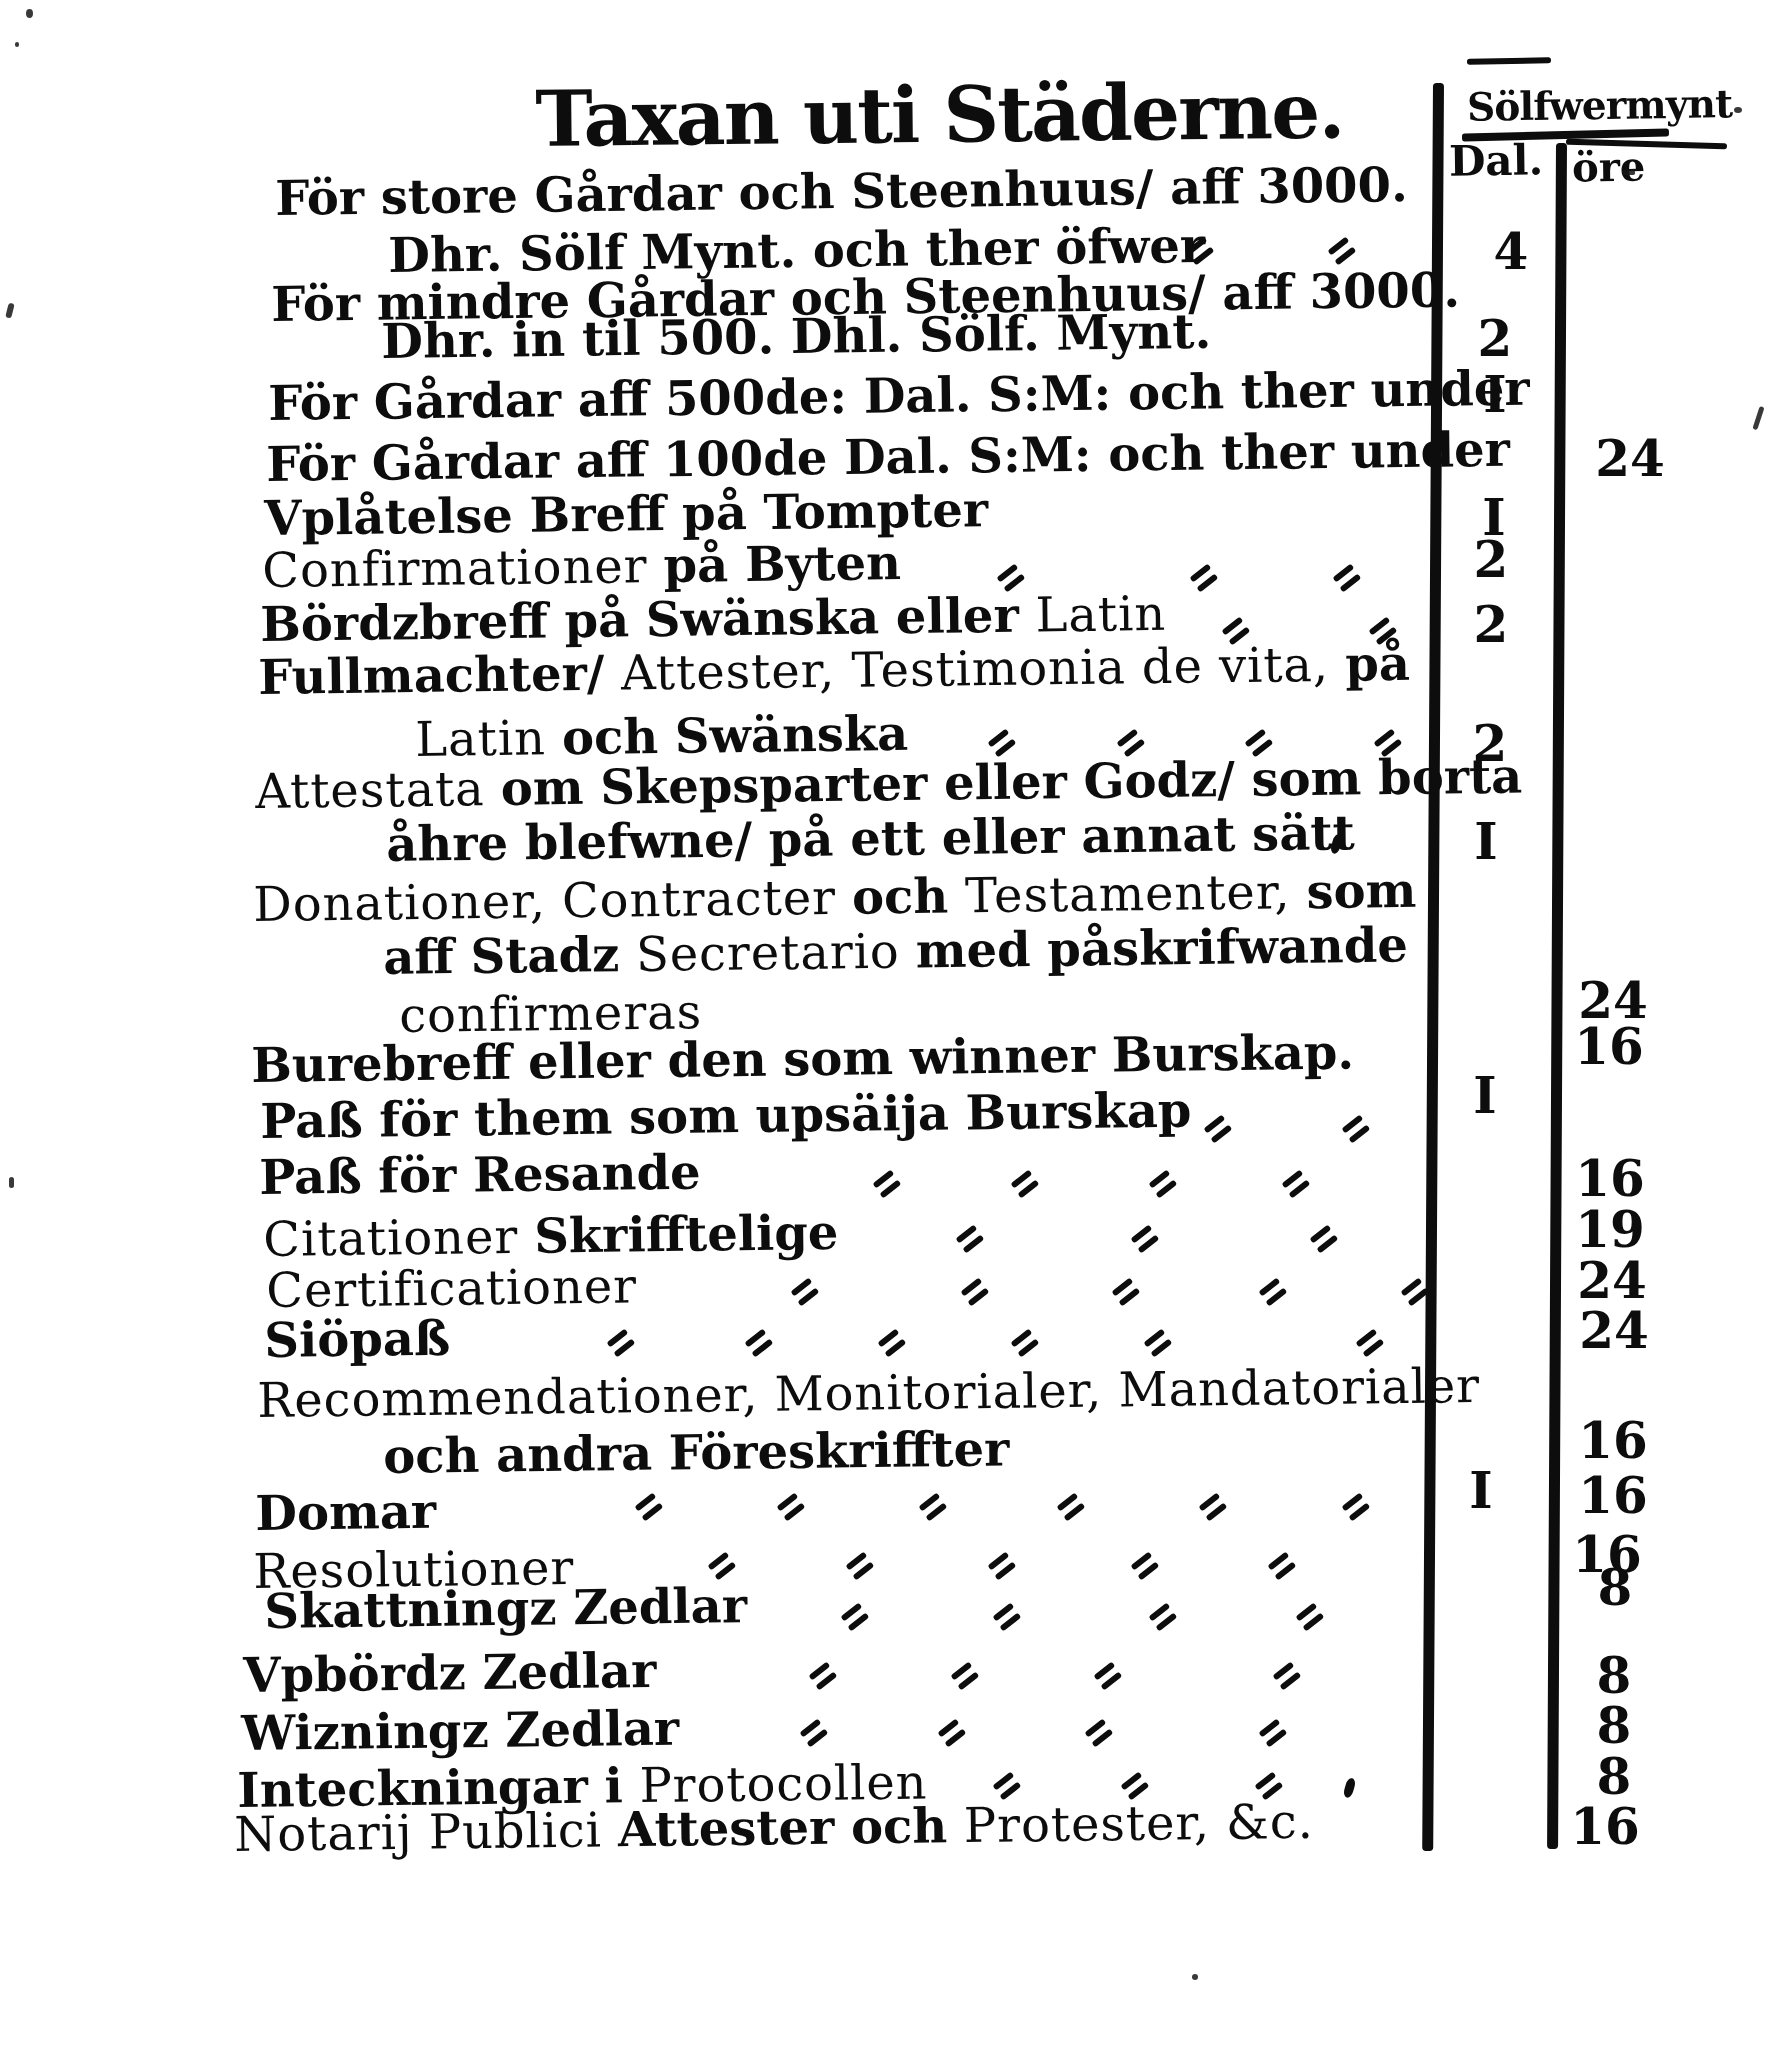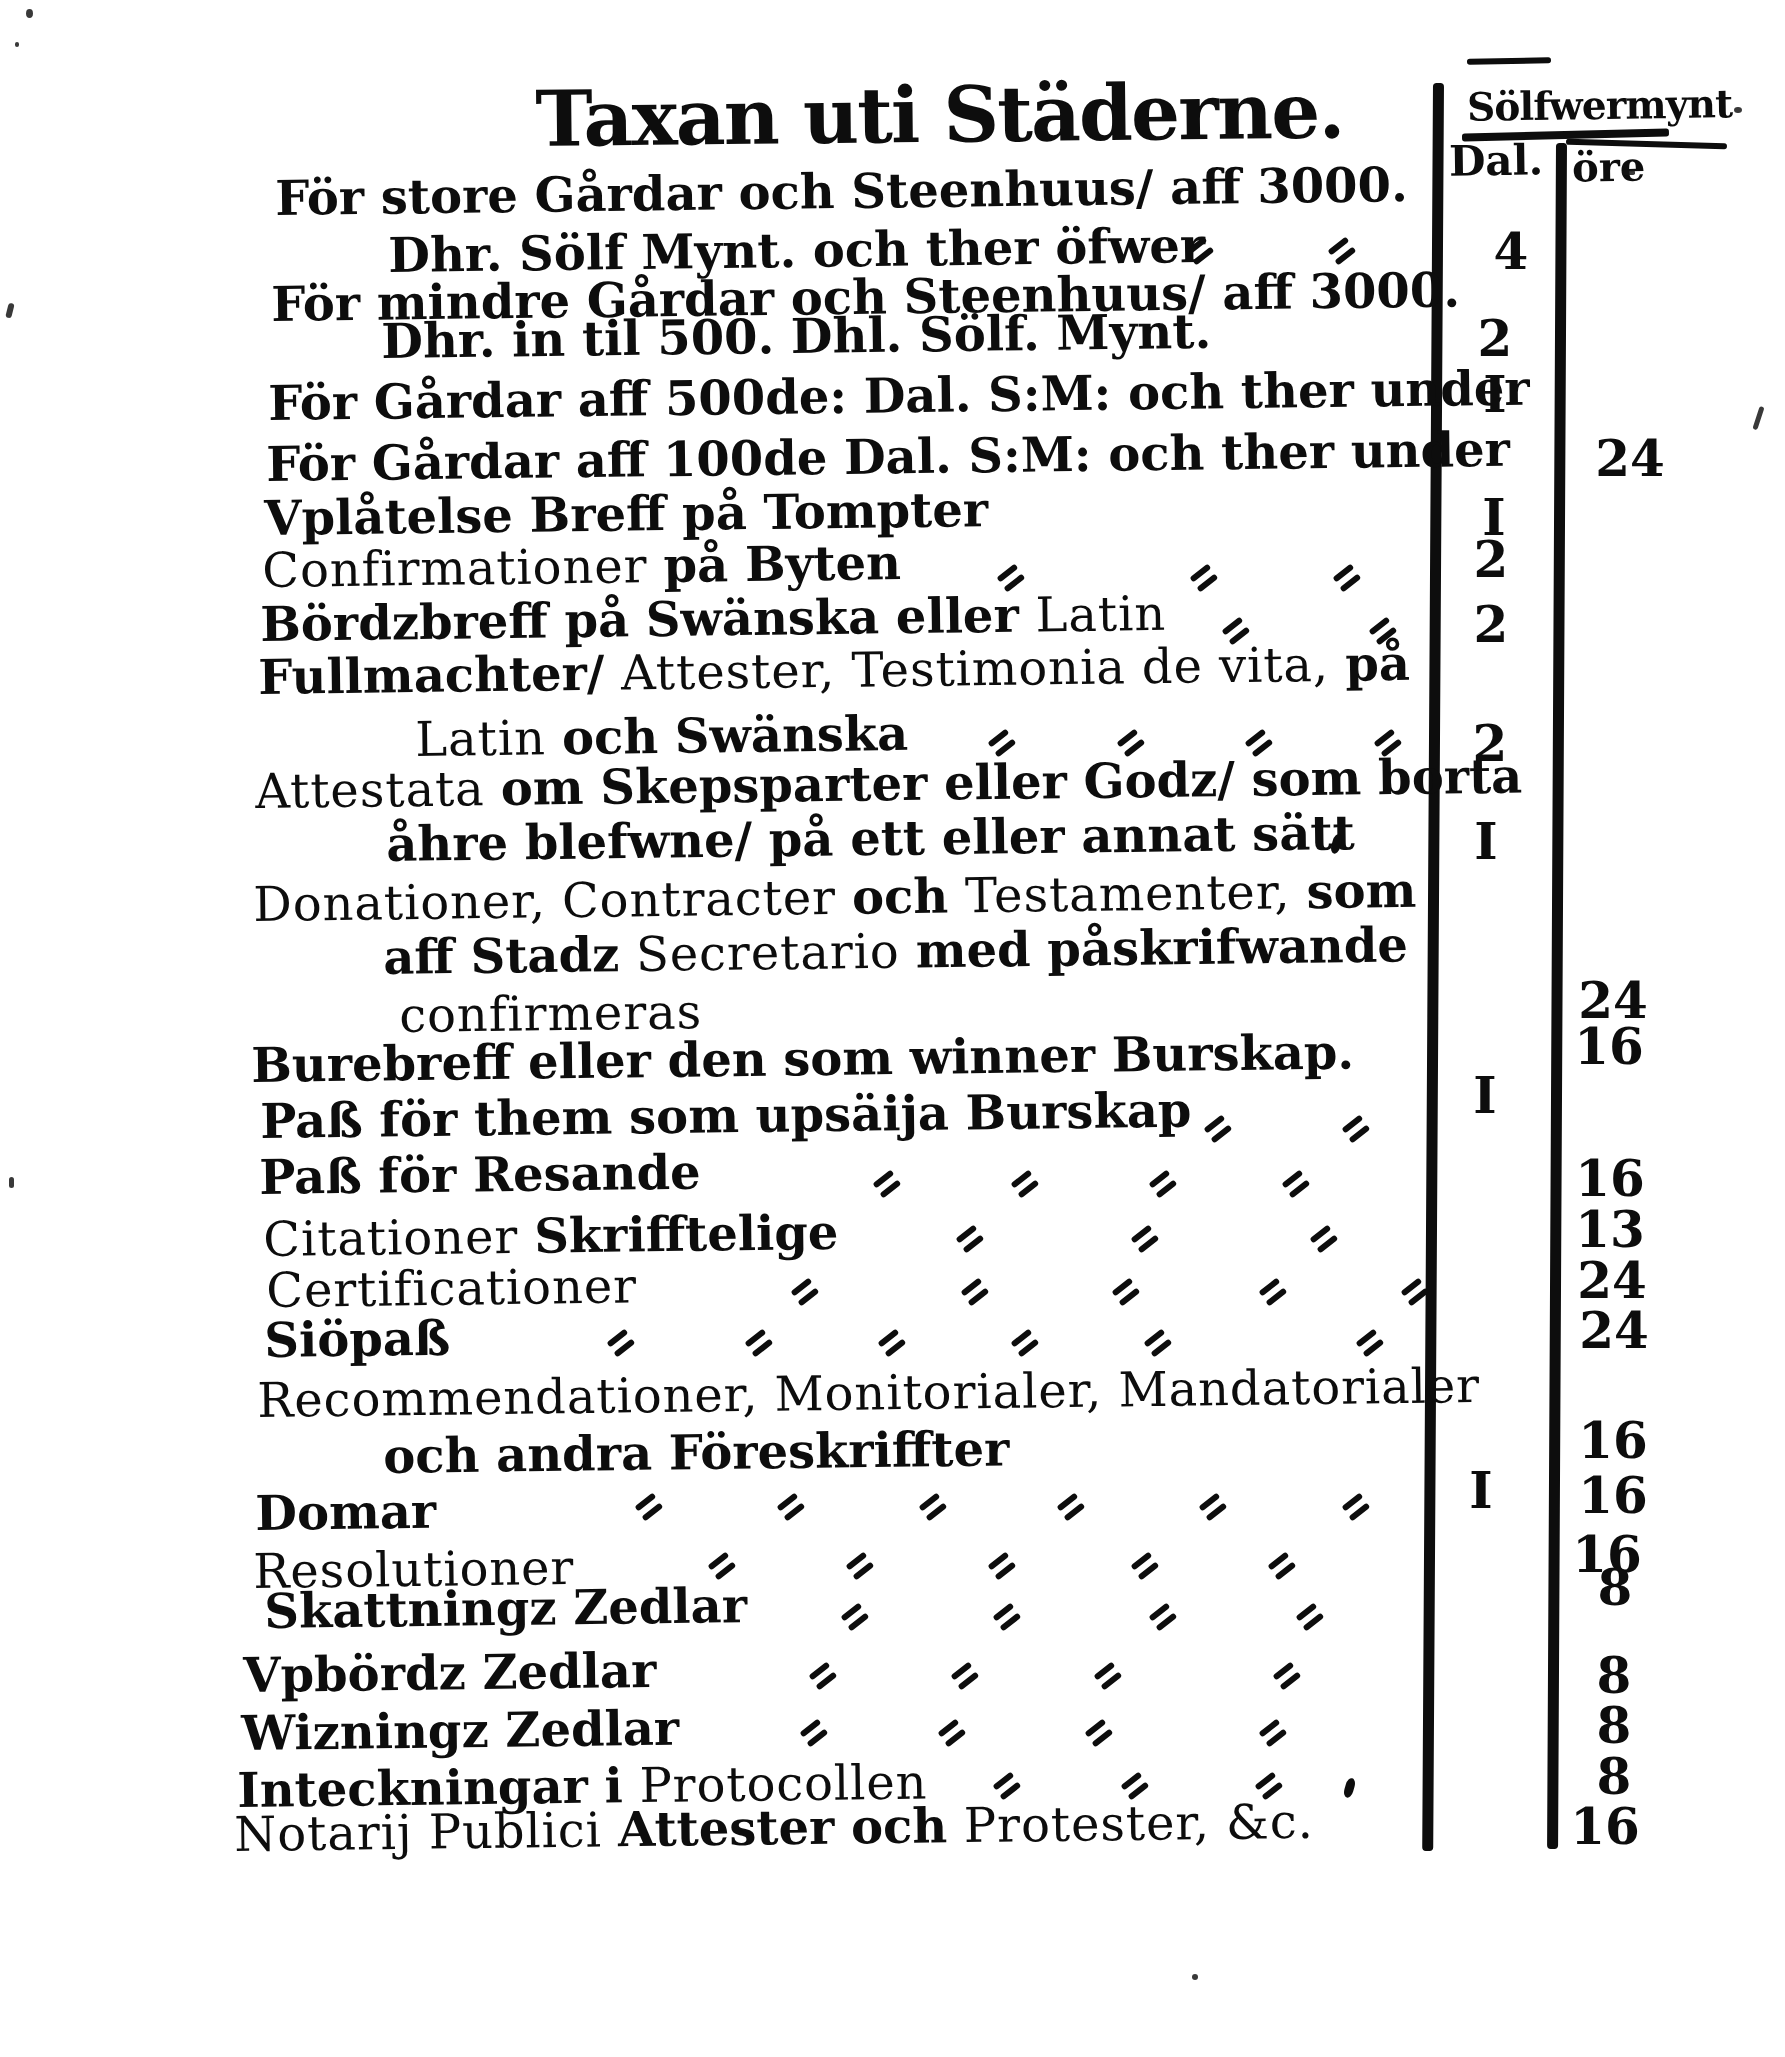--- a/index.html
+++ b/index.html
@@ -128,21 +128,21 @@
       <div class="line" style="left: 259px; top: 1152px;"><span class="fraktur">Paß för Resande</span></div>
       <span class="dash" style="left: 872px; top: 1174px;"></span>
       <span class="dash" style="left: 1010px; top: 1174px;"></span>
       <span class="dash" style="left: 1148px; top: 1174px;"></span>
       <span class="dash" style="left: 1281px; top: 1174px;"></span>
       <div class="val" style="left: 1610px; top: 1154px;">16</div>
       <div class="line" style="left: 263px; top: 1214px;"><span class="antiqua">Citationer </span><span class="fraktur">Skrifftelige</span></div>
       <span class="dash" style="left: 955px; top: 1229px;"></span>
       <span class="dash" style="left: 1130px; top: 1229px;"></span>
       <span class="dash" style="left: 1309px; top: 1229px;"></span>
-      <div class="val" style="left: 1610px; top: 1205px;">13</div>
+      <div class="val" style="left: 1610px; top: 1205px;">19</div>
       <div class="line" style="left: 266px; top: 1265px;"><span class="antiqua">Certificationer</span></div>
       <span class="dash" style="left: 790px; top: 1282px;"></span>
       <span class="dash" style="left: 960px; top: 1282px;"></span>
       <span class="dash" style="left: 1111px; top: 1282px;"></span>
       <span class="dash" style="left: 1258px; top: 1282px;"></span>
       <span class="dash" style="left: 1400px; top: 1282px;"></span>
       <div class="val" style="left: 1612px; top: 1256px;">24</div>
       <div class="line" style="left: 264px; top: 1315px;"><span class="fraktur">Siöpaß</span></div>
       <span class="dash" style="left: 606px; top: 1333px;"></span>
       <span class="dash" style="left: 744px; top: 1333px;"></span>

